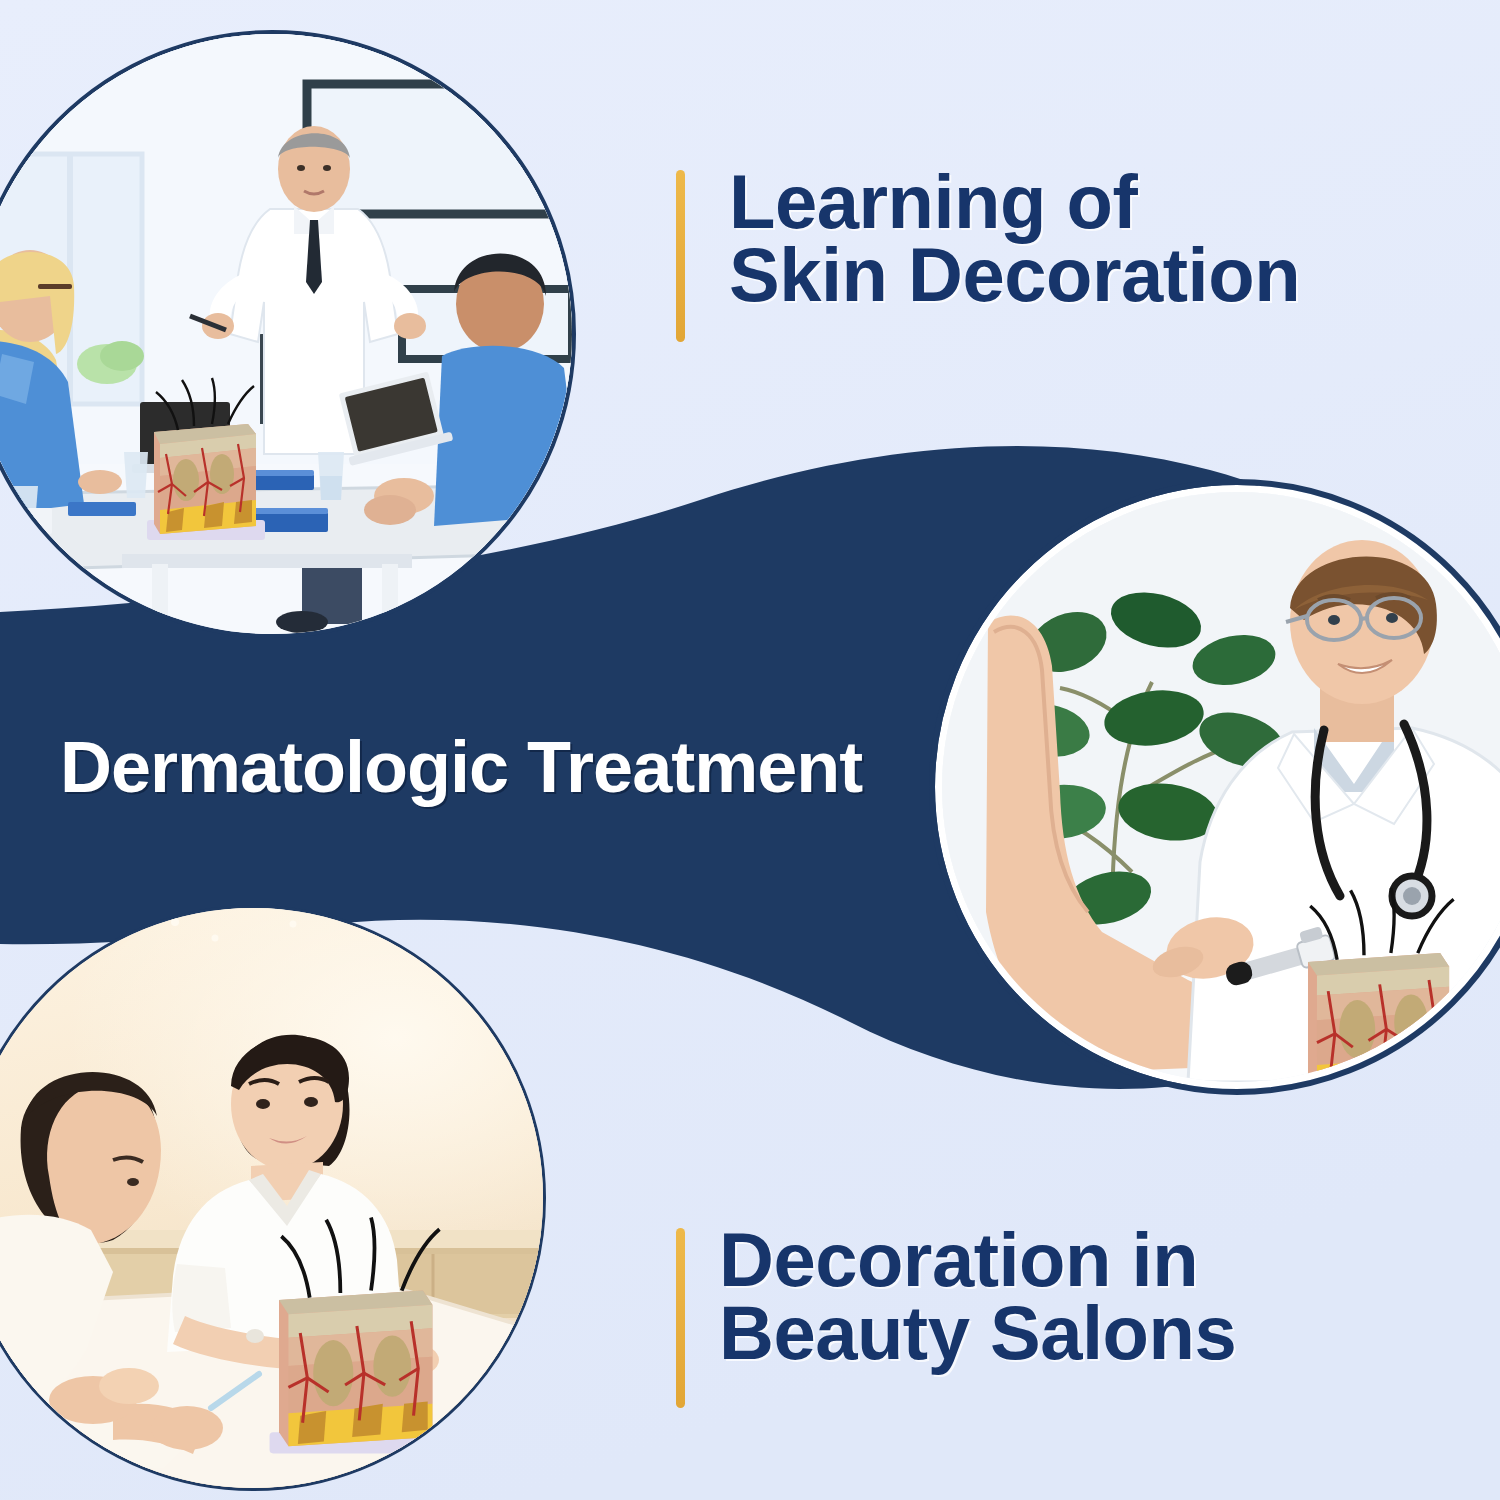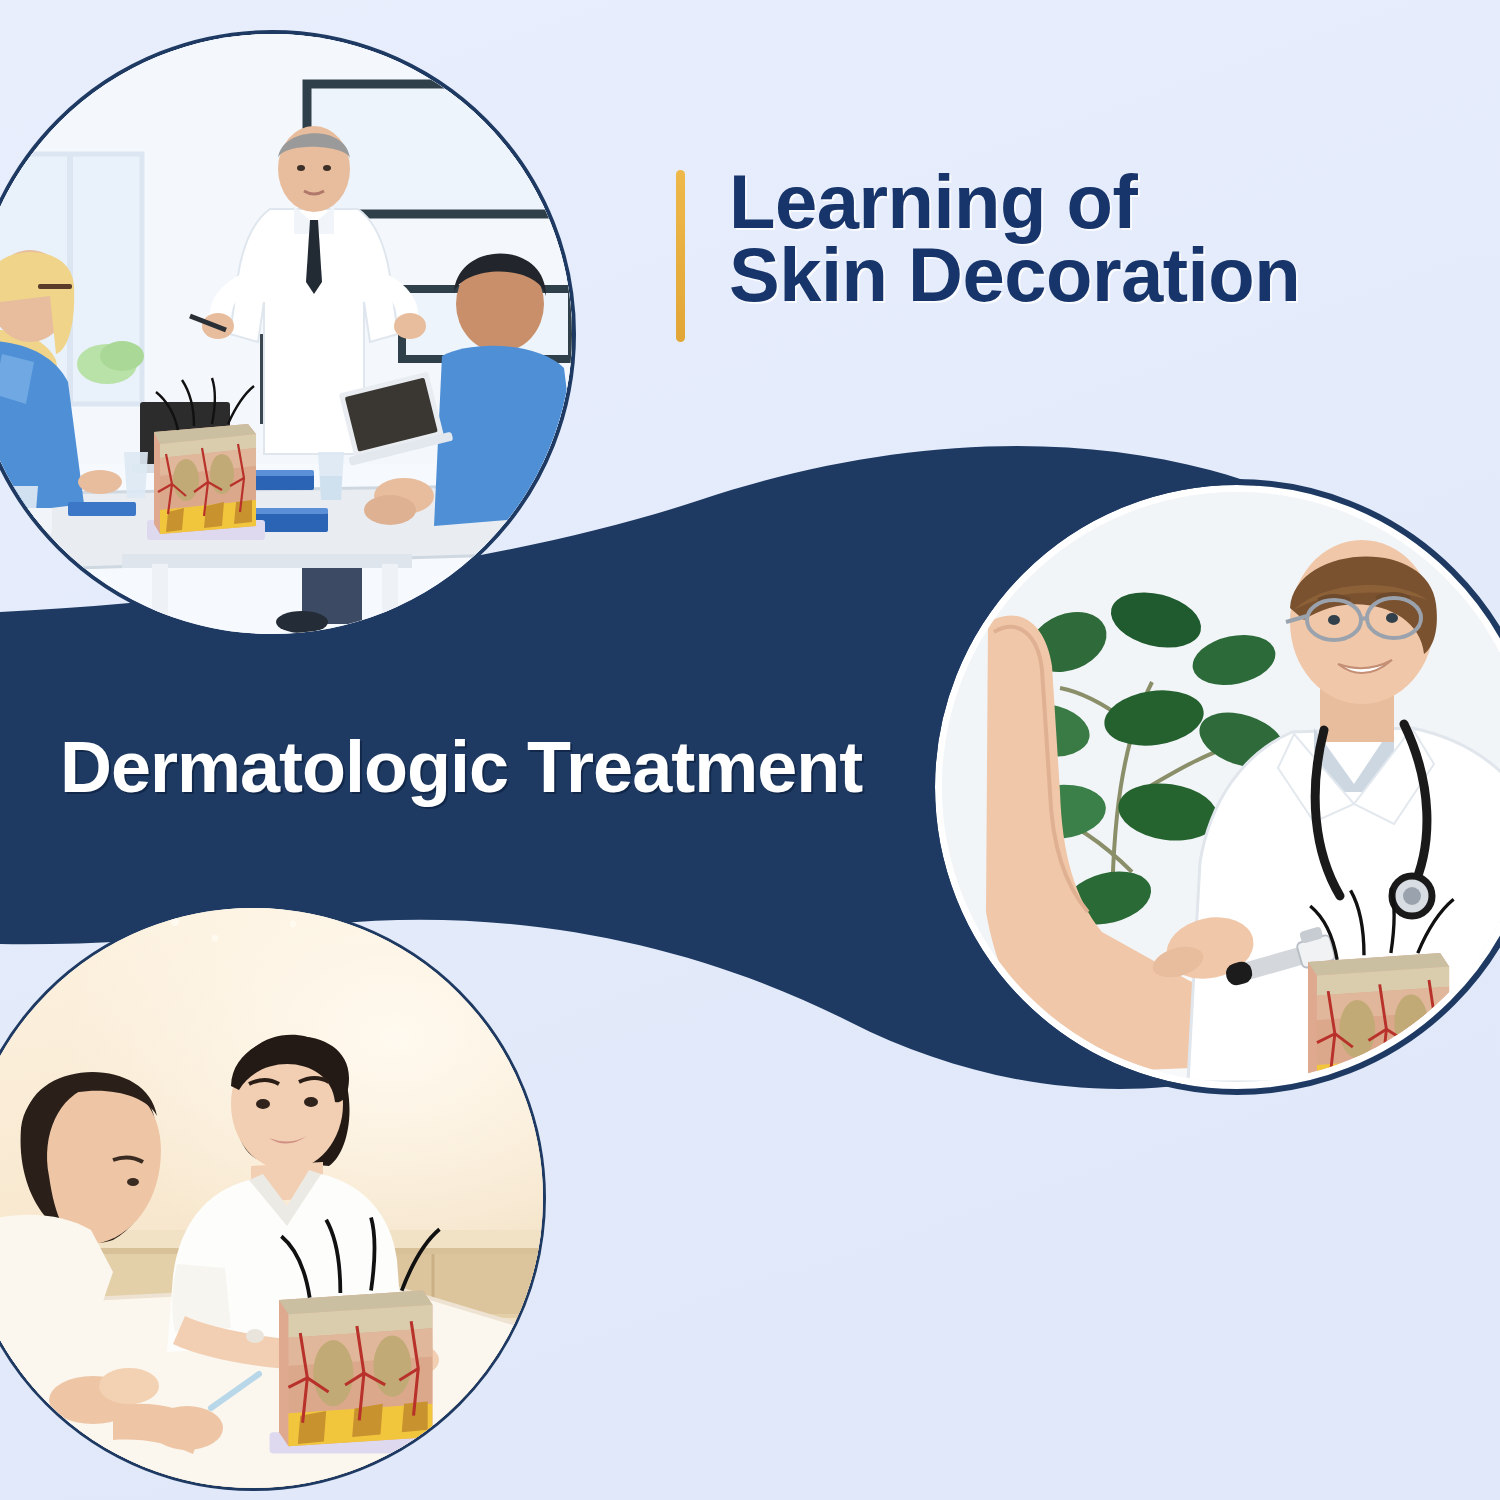--- a/index.html
+++ b/index.html
@@ -397,14 +397,21 @@
   <div class="banner-title">Dermatologic Treatment</div>
 
   <div class="txtblock" id="tb-learning">
     <div class="goldbar"></div>
     <div>
       <div class="headline">Learning of</div>
       <div class="headline">Skin Decoration</div>
     </div>
   </div>
 
+  <div class="txtblock" id="tb-decor">
+    <div class="goldbar"></div>
+    <div>
+      <div class="headline">Decoration in</div>
+      <div class="headline">Beauty Salons</div>
+    </div>
+  </div>
 
 </div>
 
 </body></html>

